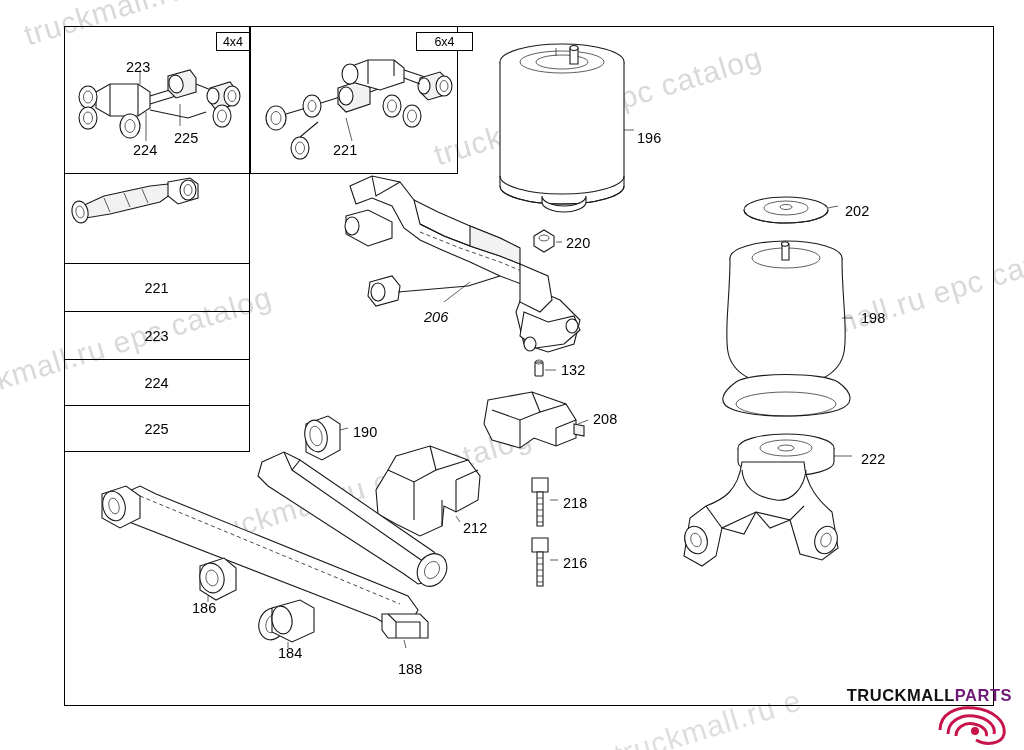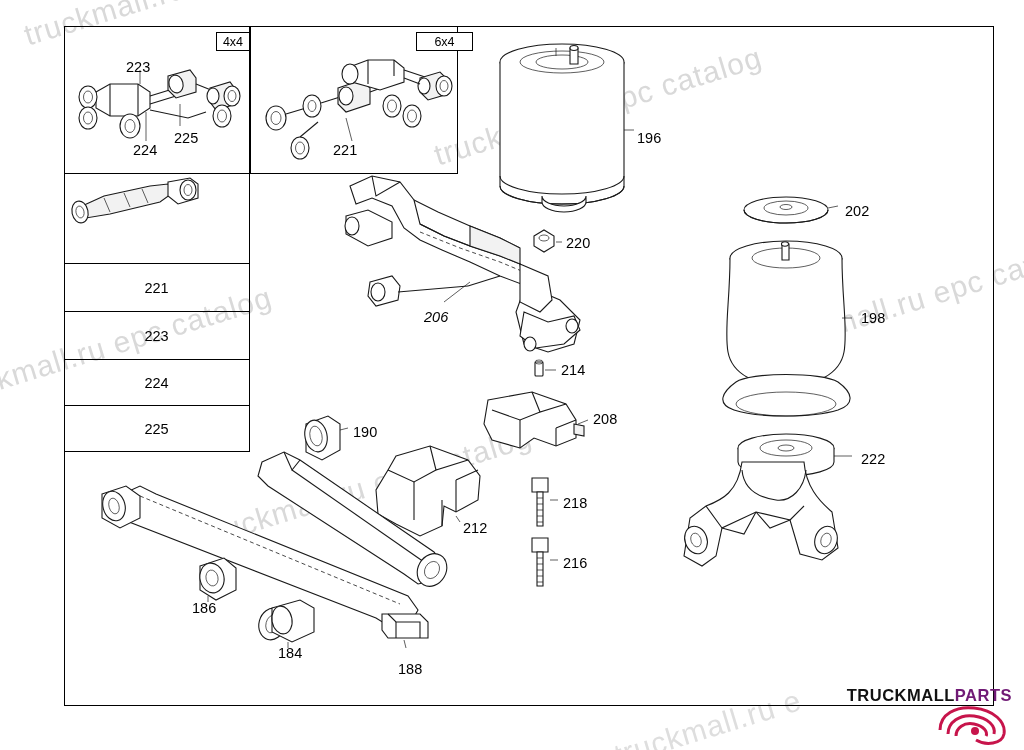--- a/index.html
+++ b/index.html
@@ -314,21 +314,21 @@
 
   <div class="lbl" style="left:126px;top:60px;">223</div>
   <div class="lbl" style="left:133px;top:143px;">224</div>
   <div class="lbl" style="left:174px;top:131px;">225</div>
   <div class="lbl" style="left:333px;top:143px;">221</div>
   <div class="lbl" style="left:637px;top:131px;">196</div>
   <div class="lbl" style="left:845px;top:204px;">202</div>
   <div class="lbl" style="left:566px;top:236px;">220</div>
   <div class="lbl" style="left:424px;top:310px;font-style:italic;">206</div>
   <div class="lbl" style="left:861px;top:311px;">198</div>
-  <div class="lbl" style="left:561px;top:363px;">214</div>
+  <div class="lbl" style="left:561px;top:363px;">132</div>
   <div class="lbl" style="left:593px;top:412px;">208</div>
   <div class="lbl" style="left:353px;top:425px;">190</div>
   <div class="lbl" style="left:861px;top:452px;">222</div>
   <div class="lbl" style="left:563px;top:496px;">218</div>
   <div class="lbl" style="left:463px;top:521px;">212</div>
   <div class="lbl" style="left:563px;top:556px;">216</div>
   <div class="lbl" style="left:192px;top:601px;">186</div>
   <div class="lbl" style="left:278px;top:646px;">184</div>
   <div class="lbl" style="left:398px;top:646px;margin-top:16px;">188</div>
 

